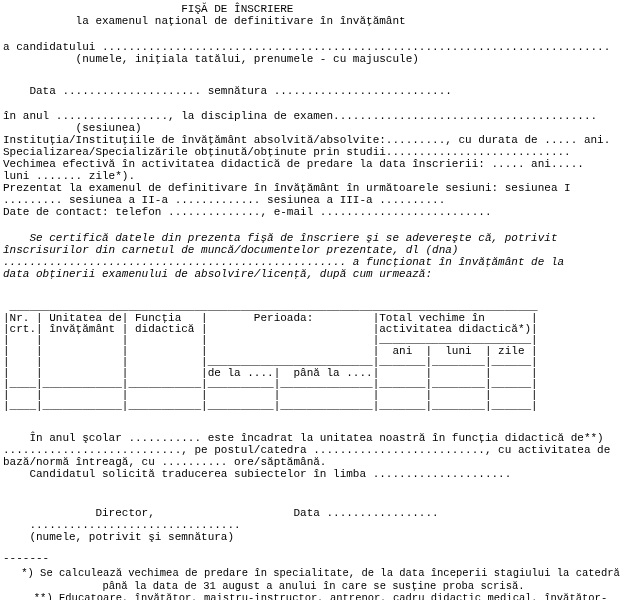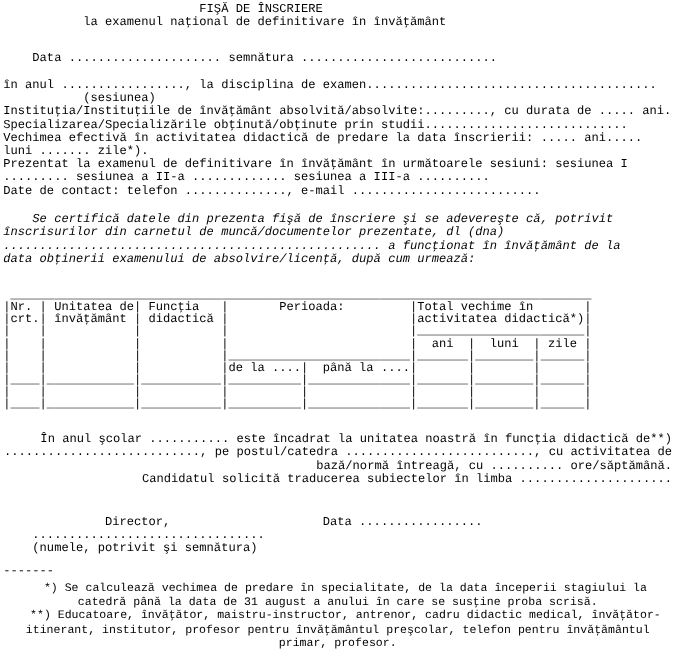--- a/index.html
+++ b/index.html
@@ -9,37 +9,37 @@
     color: #000000;
   }
   body {
     width: 624px;
     height: 600px;
     overflow: hidden;
   }
   .page {
     width: 624px;
     height: 600px;
-    padding: 3px 13px 0 3px;
+    padding: 3px 0 0 3px;
     box-sizing: border-box;
   }
   pre.mono {
     margin: 0;
     font-family: "Liberation Mono", "DejaVu Sans Mono", monospace;
     font-size: 11px;
     line-height: 12px;
     white-space: pre;
   }
   pre.b-title     { margin-top: 0; }
   pre.b-candidate { margin-top: 14px; }
   pre.b-exam      { margin-top: 13px; }
   pre.b-datesign  { margin-top: 20px; }
   pre.b-certify   { margin-top: 14px; font-style: italic; }
   pre.b-table     { margin-top: 22px; line-height: 11px; }
-  pre.b-year      { margin-top: 20px; text-align: right; }
+  pre.b-year      { margin-top: 20px; }
   pre.b-director  { margin-top: 27px; }
   pre.b-divider   { margin-top: 9px; }
   .footnotes {
     margin-top: 3px;
     font-family: Liberation Mono, monospace;
     font-size: 10.5px;
     line-height: 12.5px;
     text-align: center;
   }
   .footnote {
@@ -47,20 +47,22 @@
   }
 </style>
 </head>
 <body>
 
 <div class="page">
 
   <pre class="mono b-title">                           FIŞĂ DE ÎNSCRIERE
            la examenul naţional de definitivare în învăţământ</pre>
 
+  <pre class="mono b-candidate">a candidatului .............................................................................
+           (numele, iniţiala tatălui, prenumele - cu majuscule)</pre>
 
   <pre class="mono b-datesign">    Data ..................... semnătura ...........................</pre>
 
   <pre class="mono b-exam">în anul ................., la disciplina de examen........................................
            (sesiunea)
 Instituţia/Instituţiile de învăţământ absolvită/absolvite:........., cu durata de ..... ani.
 Specializarea/Specializările obţinută/obţinute prin studii............................
 Vechimea efectivă în activitatea didactică de predare la data înscrierii: ..... ani.....
 luni ....... zile*).
 Prezentat la examenul de definitivare în învăţământ în următoarele sesiuni: sesiunea I

